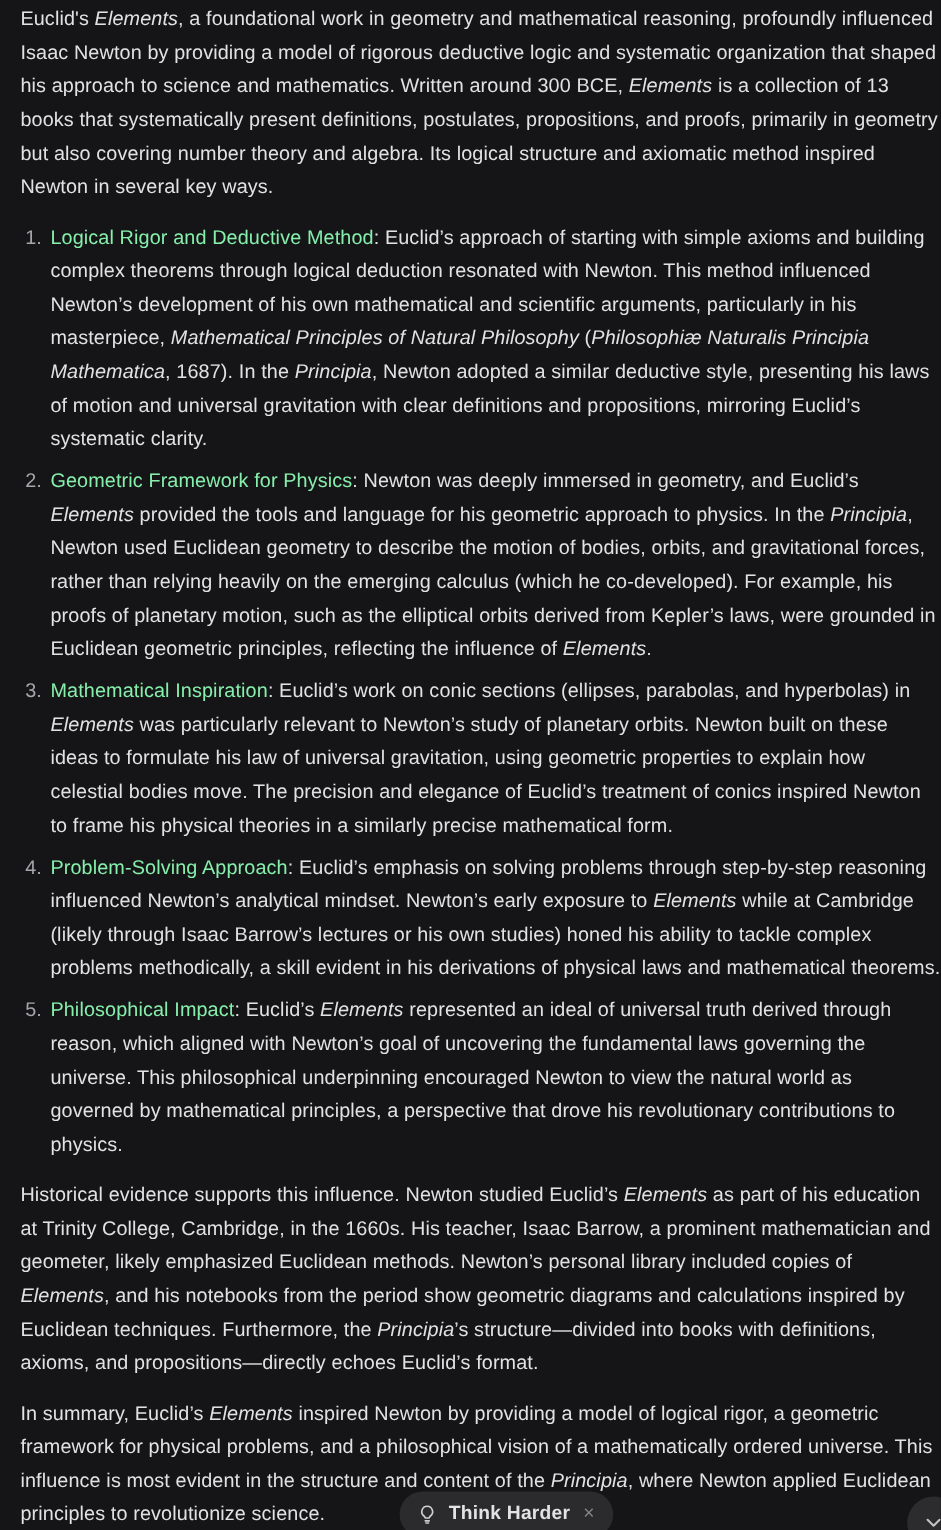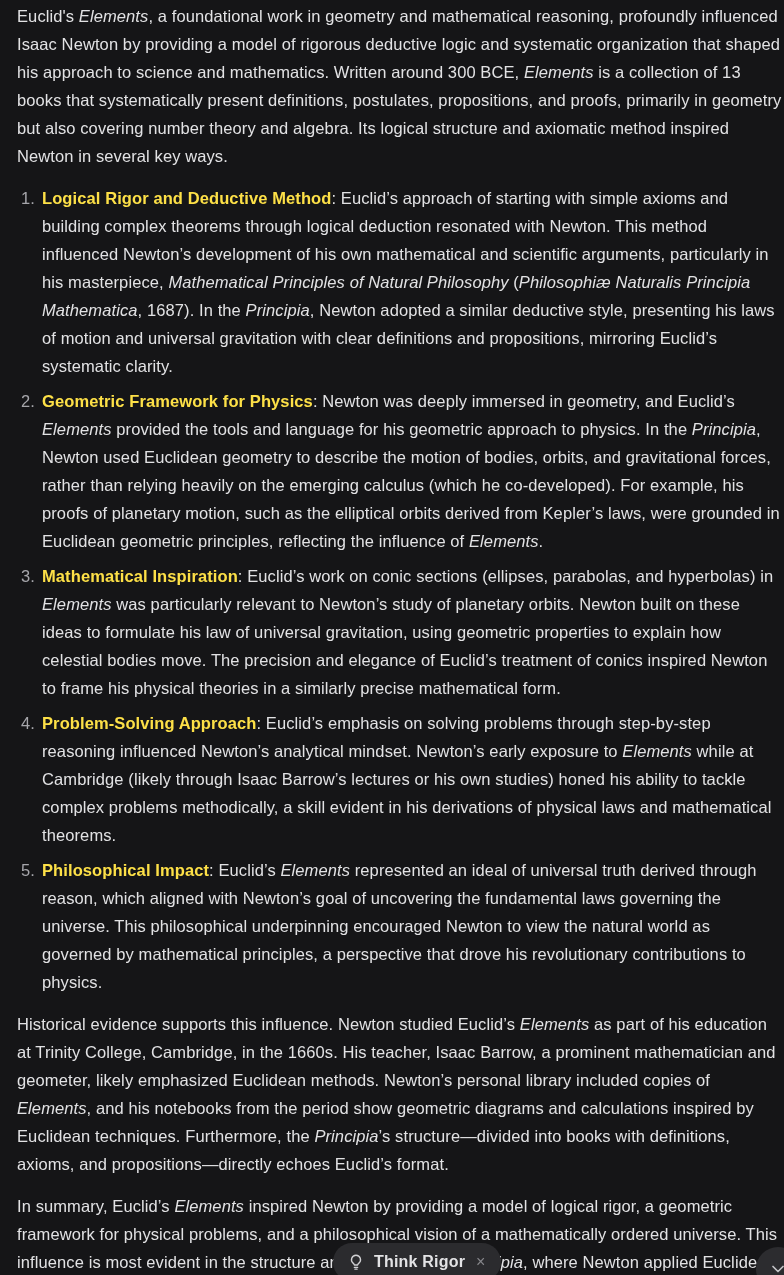--- a/index.html
+++ b/index.html
@@ -8,21 +8,21 @@
     position: relative; overflow: hidden;
     font-family: "Liberation Sans", "DejaVu Sans", sans-serif;
     font-size: 16.5px; line-height: 28px; letter-spacing: 0.1px;
     color: #e2e2e4;
   }
   .content { padding: 2px 0 0 17px; }
   .para { margin: 0 0 14px 0; }
   ol.numlist { list-style: none; margin: 0 0 14px 0; padding: 0; }
   ol.numlist li { position: relative; padding-left: 25px; margin-bottom: 7px; }
   .num { position: absolute; left: 4px; top: 0; color: #a6a6ab; }
-  .li-title { font-weight: 700; color: #fde047; }
+  .li-title { font-weight: 400; color: #86efac; }
   em { }
 
   .think-pill {
     position: absolute; left: 333px; top: 1243px; height: 38px;
     display: flex; align-items: center; gap: 9px;
     padding: 0 13px 0 14px;
     background: #2b2b2e; border-radius: 19px; cursor: pointer;
     box-sizing: border-box;
   }
   .pill-label { color: #e3e3e5; font-weight: 700; font-size: 16px; letter-spacing: 0.2px; white-space: nowrap; }
@@ -72,21 +72,21 @@
 </div>
 
 <div class="think-pill">
   <span class="pill-bulb">
     <svg width="18" height="18" viewBox="0 0 24 24" fill="none" stroke="#d0d0d3" stroke-width="1.8" stroke-linecap="round" stroke-linejoin="round">
       <path d="M12 3a6 6 0 0 0-3.6 10.8c.8.6 1.3 1.4 1.4 2.2h4.4c.1-.8.6-1.6 1.4-2.2A6 6 0 0 0 12 3z"></path>
       <line x1="9.8" y1="19.2" x2="14.2" y2="19.2"></line>
       <line x1="10.6" y1="21.5" x2="13.4" y2="21.5"></line>
     </svg>
   </span>
-  <span class="pill-label">Think Rigor</span>
+  <span class="pill-label">Think Harder</span>
   <span class="pill-close">×</span>
 </div>
 
 <div class="scroll-btn">
   <span style="display:flex;">
     <svg width="20" height="20" viewBox="0 0 24 24" fill="none" stroke="#c4c4c7" stroke-width="2" stroke-linecap="round" stroke-linejoin="round">
       <polyline points="6 9 12 15 18 9"></polyline>
     </svg>
   </span>
 </div>

